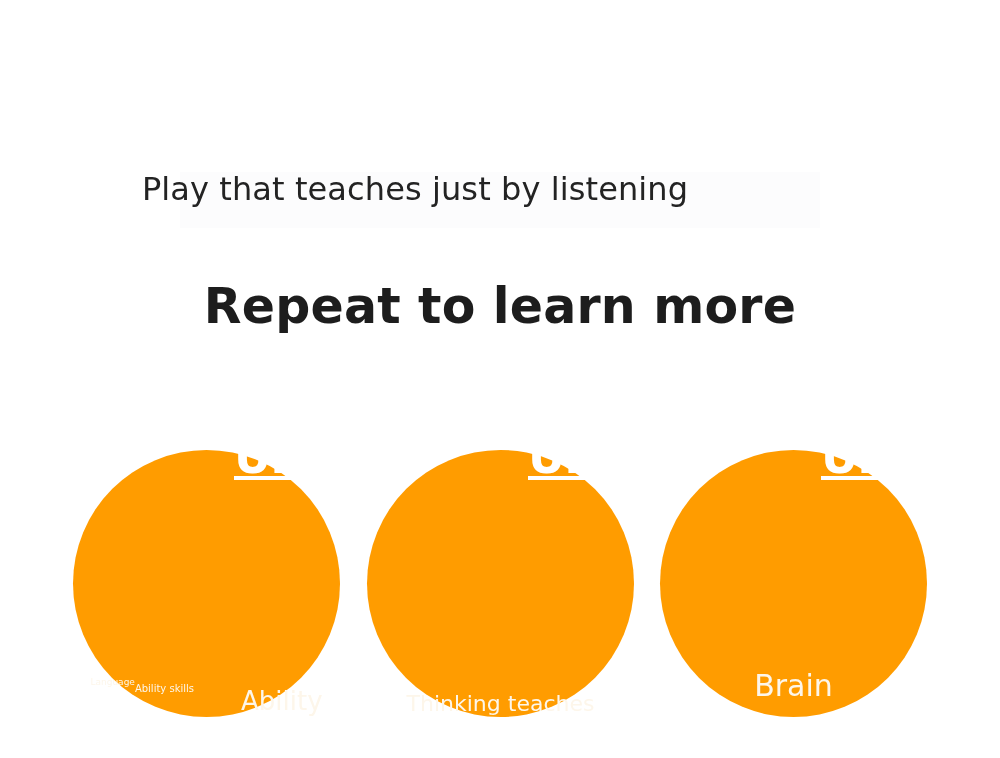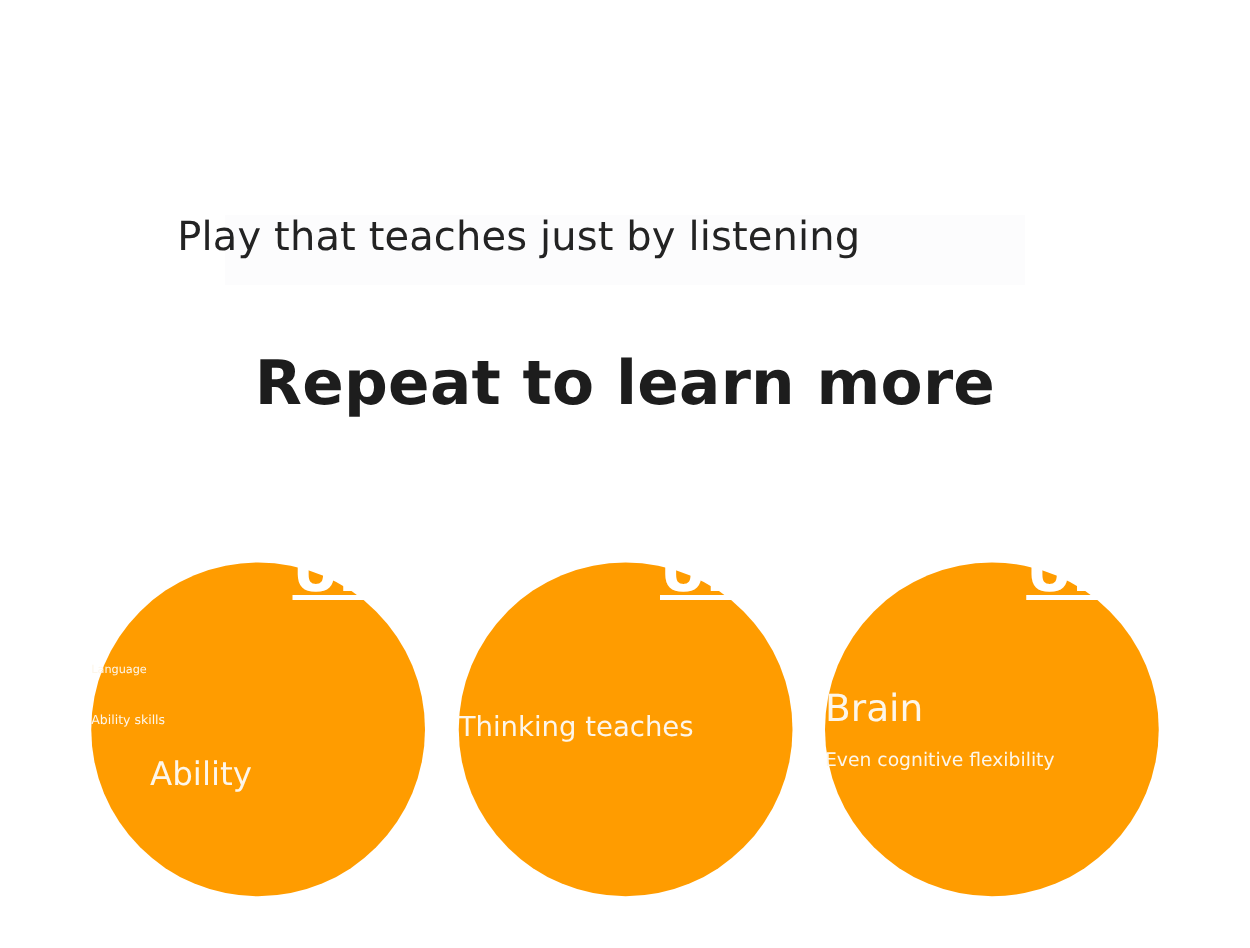--- a/index.html
+++ b/index.html
@@ -75,22 +75,22 @@
   .bubble-2 { left: 367px; }
   .bubble-3 { left: 660px; }
 
   .bubble-inner {
     position: absolute;
     left: 0;
     top: 0;
     width: 267px;
     height: 267px;
     display: flex;
-    flex-direction: column;
-    align-items: flex-start;
+    flex-direction: row;
+    align-items: flex-end;
     justify-content: center;
     text-align: center;
   }
 
   .lbl {
     display: block;
     color: #fdf6ea;
     font-family: "DejaVu Sans", "Liberation Sans", sans-serif;
     font-weight: 400;
     line-height: 1.2;
@@ -165,21 +165,20 @@
         <span class="lbl b2-a">Thinking teaches</span>
       </div>
       <div class="up-badge">
         <span>UP!</span>
       </div>
     </div>
 
     <div class="bubble bubble-3">
       <div class="bubble-inner">
         <span class="lbl b3-a">Brain</span>
-        <span class="lbl b3-b">Even cognitive flexibility</span>
       </div>
       <div class="up-badge">
         <span>UP!</span>
       </div>
     </div>
 
   </div>
 </div>
 
 </body></html>

